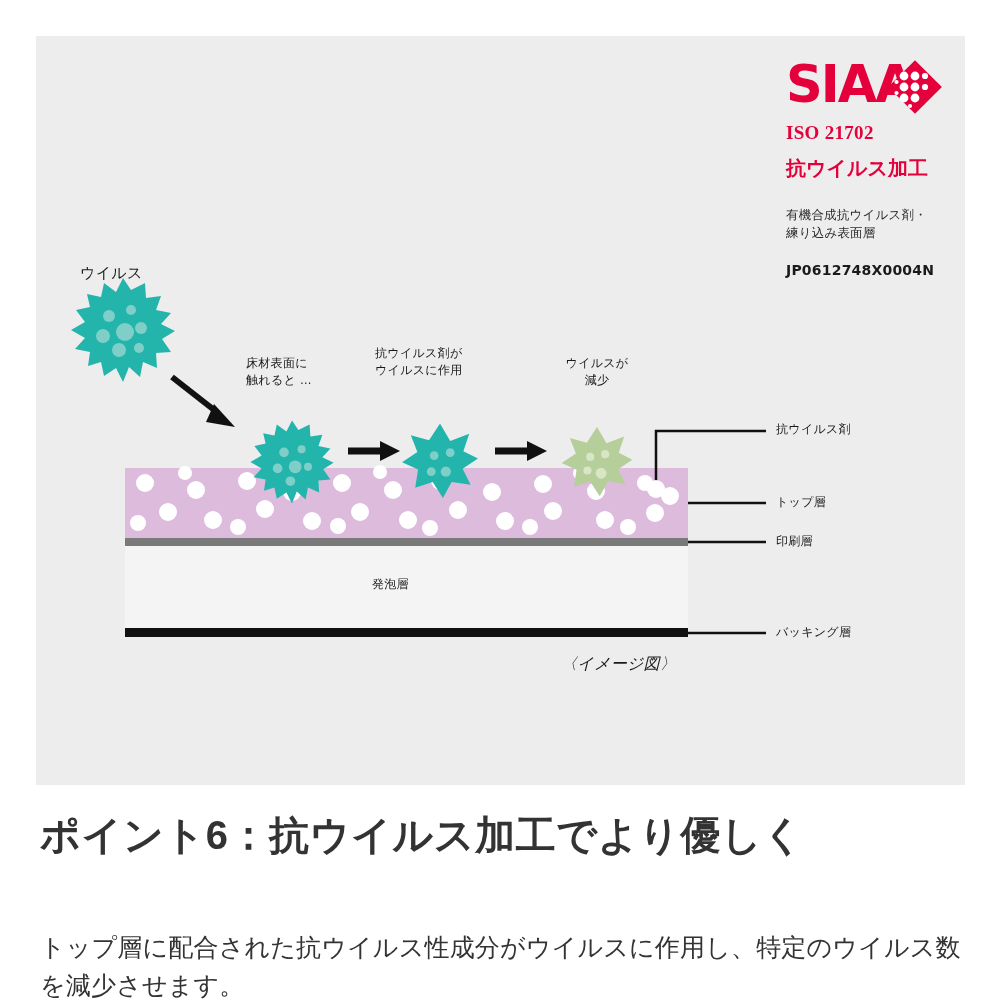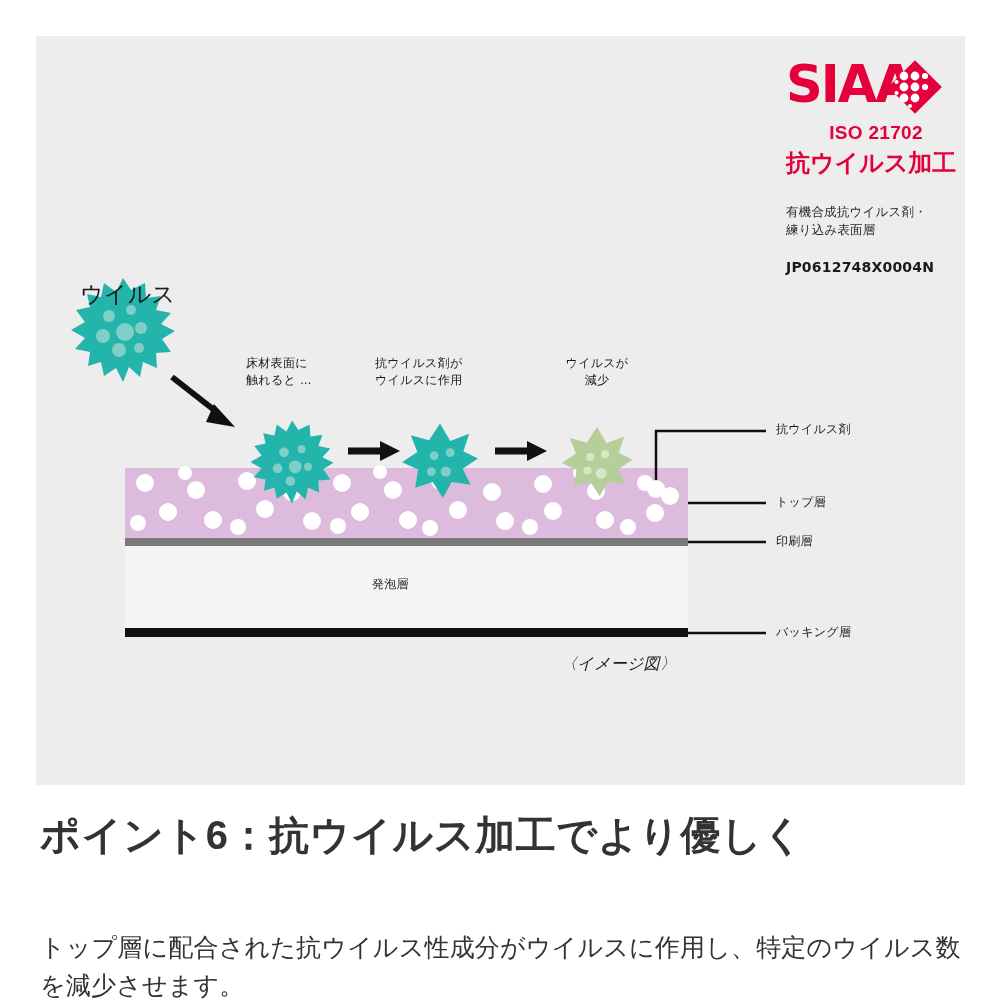--- a/index.html
+++ b/index.html
@@ -34,27 +34,26 @@
     line-height:62px;
   }
   #siaa-diamond{
     position:absolute; left:98px; top:0px;
     width:62px;height:62px;
   }
   .siaa-line{
     color:#e4003a;font-weight:bold;
   }
   #siaa-iso{
-    font-family:Liberation Sans, sans-serif;
+    font-family:Liberation Serif, serif;
     font-size:19px; letter-spacing:.3px;
     margin-top:4px;
-    text-align:center;
   }
   #siaa-jp{
-    font-size:24px; letter-spacing:0px; margin-top:3px;
+    font-size:20px; letter-spacing:0px; margin-top:11px;
   }
   .siaa-note{
     color:#2b2b2b; font-size:12.5px; line-height:1.45;
     margin-top:24px; letter-spacing:.2px;
   }
   #siaa-code{
     color:#1a1a1a; font-weight:bold;
     font-family:"DejaVu Sans",sans-serif;
     font-size:14px; margin-top:20px; letter-spacing:.2px;
   }
@@ -65,23 +64,23 @@
   }
   
   .dlabel{
     position:absolute;
     color:#1a1a1a;
     font-size:12px;
     line-height:1.45;
     letter-spacing:.3px;
     white-space:pre;
   }
-  #lbl-virus{left:80px;  top:262px; font-size:23px;margin-top:16px;}
+  #lbl-virus{left:80px;  top:262px; font-size:15px;}
   #step1{left:246px; top:355px; text-align:left;}
-  #step2{left:375px; top:355px; text-align:right;}
+  #step2{left:375px; top:345px; text-align:right;}
   #step3{left:543px; top:355px; text-align:center;width:108px;}
   #lbl-agent  {left:776px; top:421px;}
   #lbl-top    {left:776px; top:494px;}
   #lbl-print  {left:776px; top:533px;}
   #lbl-backing{left:776px; top:624px;}
   #lbl-foam   {left:372px; top:576px;}
   #lbl-image  {left:561px; top:652px; font-size:16px;font-style:italic;}
   
   #headline{
     position:absolute;left:40px;top:808px;

